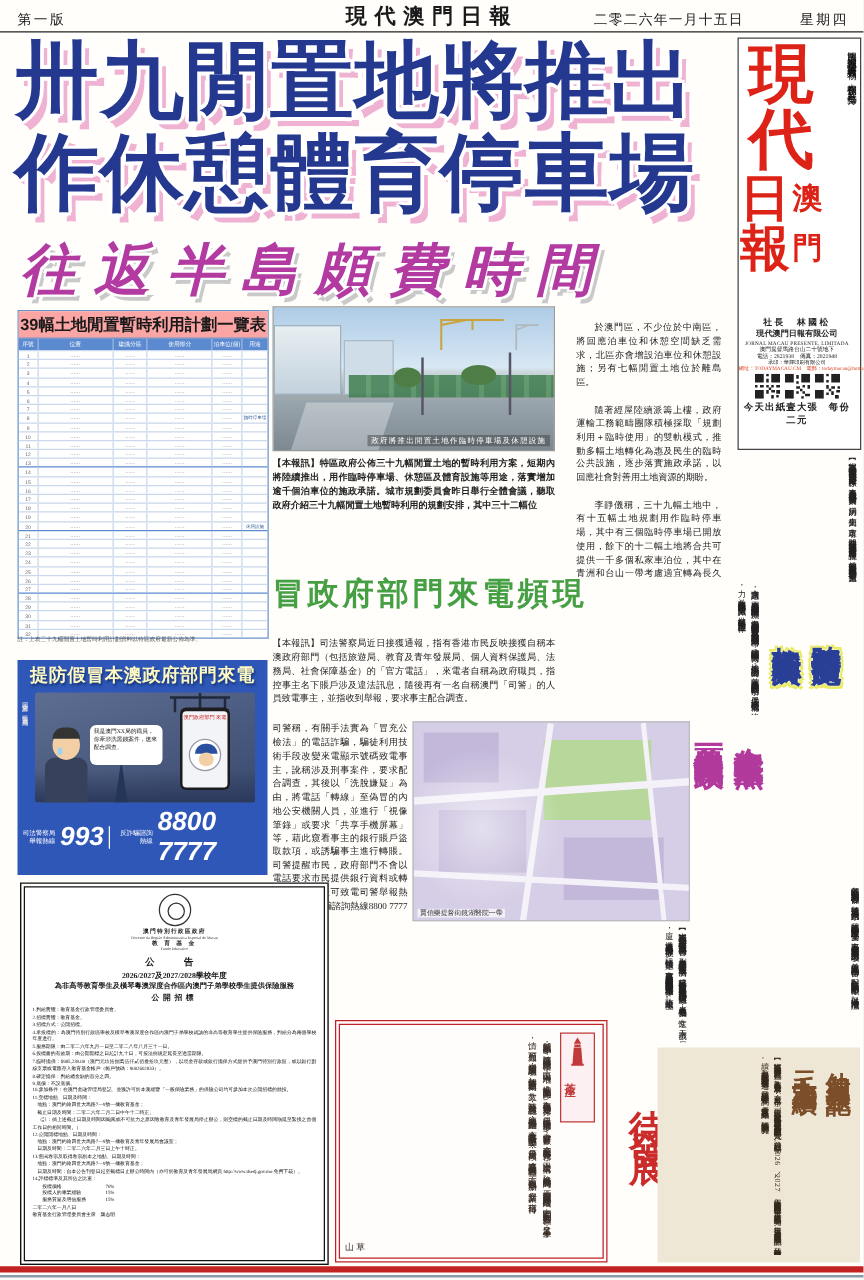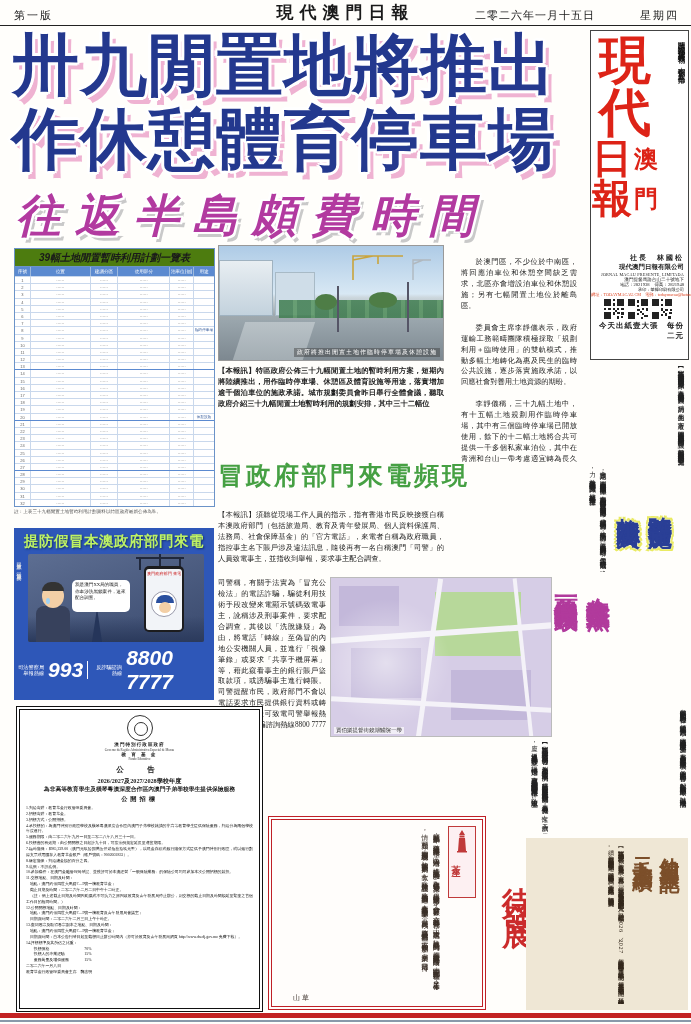--- a/index.html
+++ b/index.html
@@ -22,35 +22,35 @@
             color:#b23aa0;font-size:45px;letter-spacing:14px;white-space:nowrap;
             text-shadow:-2px -2px 0 #fff,2px -2px 0 #fff,-2px 2px 0 #fff,2px 2px 0 #fff,4px 5px 0 #c9c9c9;}
 
   
   .masthead{position:absolute;left:590px;top:30px;width:99px;height:330px;border:1.2px solid #444;background:#fff;padding:3px;}
   .mh-side{position:absolute;right:2px;top:4px;height:250px;writing-mode:vertical-rl;font-size:7.5px;letter-spacing:1px;color:#111;}
   .mh-logo{position:absolute;left:3px;top:4px;width:62px;color:#dd2317;font-weight:bold;line-height:1;}
   .mh-logo .big{font-size:52px;display:block;text-align:center;}
   .mh-row{display:flex;align-items:center;justify-content:center;}
   .mh-row .mid{font-size:40px;} .mh-row .small{font-size:24px;margin-left:2px;}
-  .mh-info{position:absolute;left:0;top:222px;width:93px;text-align:right;color:#222;}
+  .mh-info{position:absolute;left:0;top:222px;width:93px;text-align:center;color:#222;}
   .mh-info .l1{font-size:7px;font-weight:bold;letter-spacing:2px;}
   .mh-info .l2{font-size:6.5px;font-weight:bold;}
   .mh-info .l3{font-size:4.2px;letter-spacing:.2px;}
   .mh-info .l4{font-size:4.6px;}
   .mh-info .l5{font-size:4.6px;}
   .mh-info .l6{font-size:4.2px;}
   .mh-info .l7{font-size:4.2px;color:#d42;white-space:nowrap;}
   .mh-qrs{display:flex;justify-content:center;gap:4px;margin-top:2px;}
   .mh-qrs svg{width:20px;height:20px;}
   .mh-bottom{font-size:7.5px;font-weight:bold;letter-spacing:1px;margin-top:2px;}
 
   
   .land-table{position:absolute;left:14px;top:248px;width:201px;border:1px solid #6b93c8;background:#fff;font-family:"Liberation Sans",sans-serif;}
-  .lt-title{font-size:10px;font-weight:bold;text-align:center;border-bottom:1px solid #6b93c8;padding:1.5px 0;background:#4d7c0f;font-style:italic;}
+  .lt-title{font-size:13px;font-weight:bold;text-align:center;border-bottom:1px solid #6b93c8;padding:1.5px 0;background:#fca5a5;}
   .lt-head{display:flex;background:#5b8ad0;color:#fff;font-size:4.6px;text-align:center;}
   .lt-head div{padding:2px 0;border-right:1px solid #9db9dd;}
   .lt-row{display:flex;font-size:4px;color:#666;text-align:center;border-top:1px solid #c9d8ec;height:7.2px;line-height:7.2px;overflow:hidden;}
   .lt-row div{border-right:1px solid #c9d8ec;overflow:hidden;white-space:nowrap;}
   .lt-row.sep{border-top:1.6px solid #5b8ad0;}
   .c0{width:8%;} .c1{width:30%;} .c2{width:14%;} .c3{width:26%;} .c4{width:12%;} .c5{width:10%;border-right:none !important;}
   .lt-note{position:absolute;left:14px;top:509px;width:201px;font-size:4.6px;color:#555;}
 
   
   .photo{position:absolute;left:218px;top:245px;width:226px;height:116px;overflow:hidden;border:1px solid #999;background:linear-gradient(#aecbe6 0%,#d8e8f4 42%,#cdd8de 45%,#9fa9ae 60%,#8d979e 100%);}
@@ -96,21 +96,21 @@
   .enrol-head{right:4px;top:4px;height:164px;color:#7c4f2a;font-size:20px;letter-spacing:2px;position:absolute;}
 
   .fire-v1{position:absolute;left:594px;top:364px;width:92px;height:132px;}
   .fire-v2{position:absolute;left:446px;top:466px;width:162px;height:106px;}
   .fire-v3{position:absolute;left:612px;top:704px;width:76px;height:130px;}
   .dengue-body{position:absolute;left:440px;top:740px;width:110px;height:94px;}
 
   
   .psa{position:absolute;left:14px;top:528px;width:200px;height:172px;background:#2e57b8;overflow:hidden;}
   .psa-cap{position:absolute;left:1px;top:30px;writing-mode:vertical-rl;font-size:5px;color:#e8e8e8;letter-spacing:1px;}
-  .psa-title{margin-top:5px;text-align:center;color:#bef264;font-weight:bold;font-size:14.5px;line-height:1.2;letter-spacing:.5px;font-family:"Liberation Sans",sans-serif;text-shadow:1px 1px 2px #13306e;}
+  .psa-title{margin-top:5px;text-align:center;color:#fef9c3;font-weight:bold;font-size:14.5px;line-height:1.2;letter-spacing:.5px;font-family:"Liberation Sans",sans-serif;text-shadow:1px 1px 2px #13306e;}
   .psa-scene{position:relative;margin:4px 10px 0 14px;height:88px;background:linear-gradient(160deg,#5d6e92,#3a4a6e);border-radius:2px;overflow:hidden;}
   .psa-city{position:absolute;bottom:0;left:0;width:100%;height:26px;background:linear-gradient(#0000,#2b3a5c);}
   .psa-tower{position:absolute;left:64px;bottom:0;width:0;height:0;border-left:5px solid transparent;border-right:5px solid transparent;border-bottom:34px solid #25355a;}
   .psa-man-head{position:absolute;left:14px;top:30px;width:22px;height:24px;border-radius:50%;background:#f3cfa6;}
   .psa-man-hair{position:absolute;left:14px;top:28px;width:22px;height:9px;border-radius:10px 10px 0 0;background:#333;}
   .psa-man-body{position:absolute;left:8px;top:52px;width:34px;height:36px;border-radius:8px 8px 0 0;background:#37415c;}
   .psa-tear{position:absolute;left:18px;top:44px;width:4px;height:6px;border-radius:50%;background:#9fd2f5;}
   .psa-bubble{position:absolute;left:44px;top:26px;width:58px;height:32px;background:#fff;border-radius:5px;font-size:4.6px;line-height:1.35;padding:2px 3px;color:#222;}
   .psa-phone{position:absolute;right:20px;top:12px;width:40px;height:66px;background:#1c1c1e;border-radius:5px;padding:3px 2px 2px 2px;}
   .psa-screen{width:100%;height:100%;background:#f2f4f8;border-radius:3px;position:relative;text-align:center;}
@@ -139,21 +139,21 @@
   .nt-title .t2{font-size:5.8px;}
   .nt-title .t3{font-size:6.2px;letter-spacing:3px;}
   .nt-lines{margin-top:3px;font-size:3.9px;line-height:1.5;color:#111;text-align:justify;}
   .nt-lines div{margin:0;}
 
   
   .essay{position:absolute;left:268px;top:816px;width:218px;height:194px;border:4px double #bf2026;background:#fffdfb;padding:6px;}
   .essay-text{position:absolute;right:40px;top:8px;bottom:16px;left:8px;writing-mode:vertical-rl;font-size:6.8px;line-height:1.7;letter-spacing:.5px;color:#3a2f28;overflow:hidden;text-align:justify;}
   .essay-emblem{position:absolute;right:6px;top:6px;width:28px;height:72px;border:1px solid #c03a3a;background:#fdf0f2;text-align:center;padding-top:2px;}
   .essay-emblem .ch{writing-mode:vertical-rl;font-size:9px;color:#c03a3a;font-weight:bold;letter-spacing:2px;margin-top:1px;}
-  .essay-sign{position:absolute;left:21px;bottom:3px;font-size:7px;color:#3a2f28;letter-spacing:2px;}
+  .essay-sign{position:absolute;left:4px;bottom:3px;font-size:7px;color:#3a2f28;letter-spacing:2px;}
 
   .pending-title{position:absolute;left:496px;top:864px;height:144px;writing-mode:vertical-rl;font-size:30px;font-weight:bold;color:#cb2b2b;letter-spacing:16px;}
 
   
   .enrol{position:absolute;left:526px;top:838px;width:162px;height:172px;background:#efe7d5;overflow:hidden;}
   .enrol-body{position:absolute;left:4px;top:6px;bottom:6px;right:62px;writing-mode:vertical-rl;font-size:6.2px;line-height:1.6;color:#33281c;overflow:hidden;text-align:justify;}
 
   
   .bottom-band{position:absolute;left:0;top:1013px;width:691px;height:5px;background:#c32222;}
   .bottom-line{position:absolute;left:0;top:1020px;width:691px;height:1.5px;background:#8899aa;}
@@ -501,29 +501,29 @@
     <div class="ph-path" data-name="photo-path"></div>
     <div class="ph-pole" style="left:118px;top:40px;height:46px" data-name="photo-pole"></div>
     <div class="ph-pole" style="left:188px;top:36px;height:50px" data-name="photo-pole"></div>
     <div class="ph-caption" data-name="photo-caption">政府將推出閒置土地作臨時停車場及休憩設施</div>
   </div>
 
   <div class="htext lead-block" data-name="main-article-lead">【本報訊】特區政府公佈三十九幅閒置土地的暫時利用方案，短期內將陸續推出，用作臨時停車場、休憩區及體育設施等用途，落實增加逾千個泊車位的施政承諾。城市規劃委員會昨日舉行全體會議，聽取政府介紹三十九幅閒置土地暫時利用的規劃安排，其中三十二幅位</div>
 
   <div class="htext colB" id="main-colB" data-name="main-article-column">
       <p data-name="article-paragraph">於澳門區，不少位於中南區，將回應泊車位和休憩空間缺乏需求，北區亦會增設泊車位和休憩設施；另有七幅閒置土地位於離島區。</p>
-      <p data-name="article-paragraph">委員會主席李靜儀表示，政府運輸工務範疇團隊積極採取「規劃利用＋臨時使用」的雙軌模式，推動多幅土地轉化為惠及民生的臨時公共設施，逐步落實施政承諾，以回應社會對善用土地資源的期盼。</p>
+      <p data-name="article-paragraph">隨著經屋陸續派籌上樓，政府運輸工務範疇團隊積極採取「規劃利用＋臨時使用」的雙軌模式，推動多幅土地轉化為惠及民生的臨時公共設施，逐步落實施政承諾，以回應社會對善用土地資源的期盼。</p>
       <p data-name="article-paragraph">李靜儀稱，三十九幅土地中，有十五幅土地規劃用作臨時停車場，其中有三個臨時停車場已開放使用，餘下的十二幅土地將合共可提供一千多個私家車泊位，其中在青洲和台山一帶考慮適宜轉為長久用途，包括南灣湖A3、A4、A9地塊臨時規劃為休憩設施，目前正開展前期清理工作，以及台山平民大廈旁的停車場設施和休憩設施。</p>
       <p data-name="article-paragraph">短期內推出的三十幅臨時用地，包括十三幅用作停車場，一幅體育設施用地，一幅增設加FUN站用途，這批臨時用地覆蓋不同區份，包括泊車位需求較大的「發展新區、不乏舊區」，滿足市民所需。</p>
     </div>
 
   <div class="scam-title" data-name="scam-article-title">
     <div class="t1" data-name="scam-title-line1">冒政府部門來電頻現</div>
   </div>
-  <div class="htext scam-body-full" data-name="scam-article-body">【本報訊】須聽從現場工作人員的指示，指有香港市民反映接獲自稱本澳政府部門（包括旅遊局、教育及青年發展局、個人資料保護局、法務局、社會保障基金）的「官方電話」，來電者自稱為政府職員，指控事主名下賬戶涉及違法訊息，隨後再有一名自稱澳門「司警」的人員致電事主，並指收到舉報，要求事主配合調查。</div>
+  <div class="htext scam-body-full" data-name="scam-article-body">【本報訊】司法警察局近日接獲通報，指有香港市民反映接獲自稱本澳政府部門（包括旅遊局、教育及青年發展局、個人資料保護局、法務局、社會保障基金）的「官方電話」，來電者自稱為政府職員，指控事主名下賬戶涉及違法訊息，隨後再有一名自稱澳門「司警」的人員致電事主，並指收到舉報，要求事主配合調查。</div>
   <div class="htext scam-body-narrow" data-name="scam-article-body-cont">司警稱，有關手法實為「冒充公檢法」的電話詐騙，騙徒利用技術手段改變來電顯示號碼致電事主，訛稱涉及刑事案件，要求配合調查，其後以「洗脫嫌疑」為由，將電話「轉線」至偽冒的內地公安機關人員，並進行「視像筆錄」或要求「共享手機屏幕」等，藉此窺看事主的銀行賬戶盜取款項，或誘騙事主進行轉賬。司警提醒市民，政府部門不會以電話要求市民提供銀行資料或轉賬，如有懷疑可致電司警舉報熱線993或反詐騙諮詢熱線8800 7777查詢求助。</div>
 
   <div class="map" data-name="district-map">
     <div class="park" data-name="map-park-block"></div>
     <div class="blk" style="left:8px;top:8px;width:60px;height:40px" data-name="map-block"></div>
     <div class="blk" style="left:20px;top:70px;width:70px;height:50px" data-name="map-block"></div>
     <div class="blk" style="left:120px;top:92px;width:80px;height:50px" data-name="map-block"></div>
     <div class="road" style="left:0;top:52px;width:222px;height:6px;transform:rotate(-4deg)" data-name="map-road"></div>
     <div class="road" style="left:96px;top:0;width:5px;height:160px;transform:rotate(8deg)" data-name="map-road"></div>
     <div class="road" style="left:0;top:124px;width:222px;height:5px;transform:rotate(3deg)" data-name="map-road"></div>

